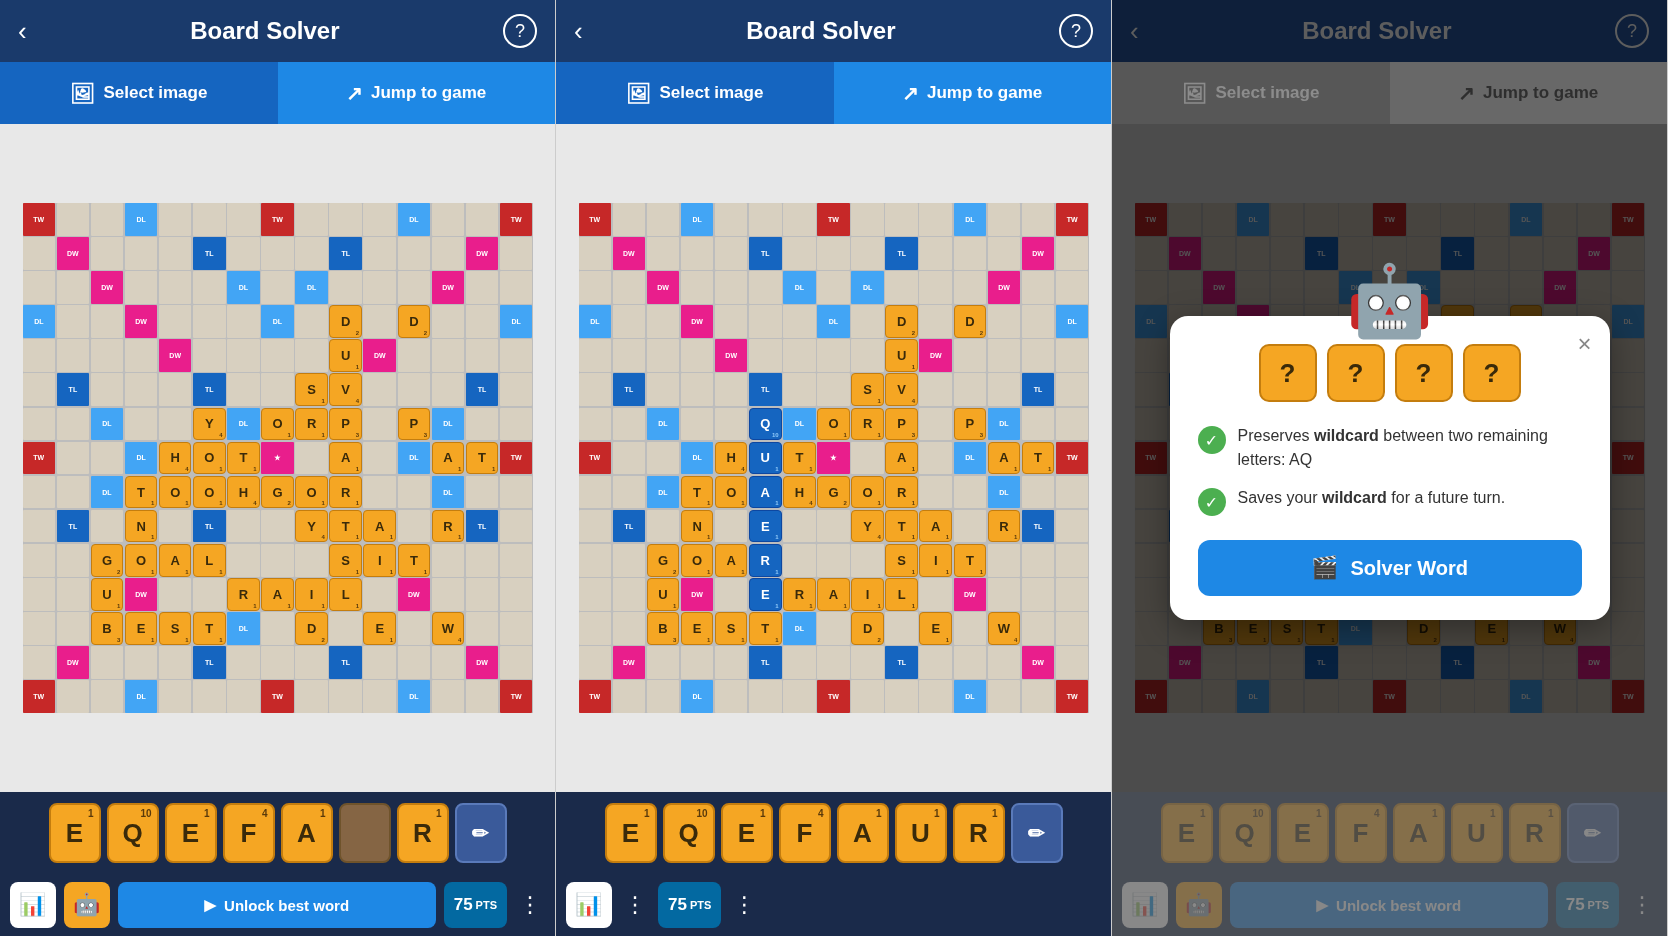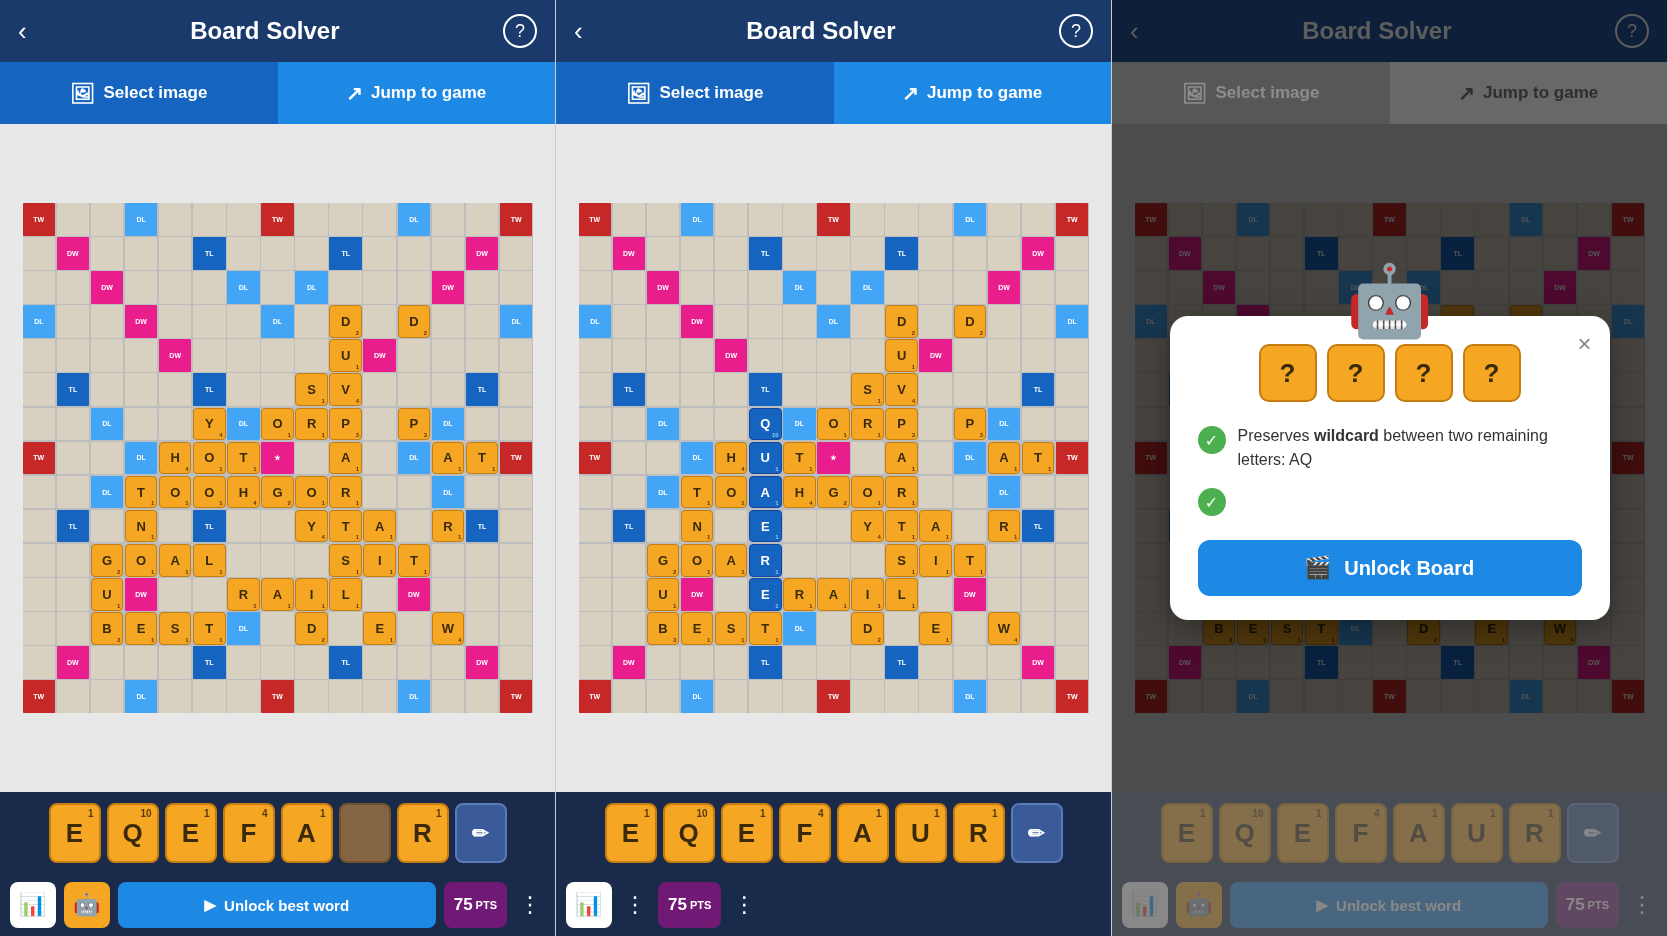--- a/index.html
+++ b/index.html
@@ -231,21 +231,21 @@
       display: flex;
       align-items: center;
       justify-content: center;
       gap: 8px;
       color: white;
       font-size: 15px;
       font-weight: 600;
       cursor: pointer;
     }
     .bb-pts {
-      background: #701a75;
+      background: #0369a1;
       border-radius: 8px;
       height: 46px;
       padding: 0 10px;
       display: flex;
       align-items: center;
       color: white;
       font-weight: bold;
       font-size: 17px;
     }
     .bb-more {
@@ -1215,20 +1215,23 @@
         <div class="modal-tile">?</div>
       </div>
       <div class="modal-bullet">
         <div class="modal-bullet-icon">✓</div>
         <div class="modal-bullet-text">
           Preserves <strong>wildcard</strong> between two remaining letters: AQ
         </div>
       </div>
       <div class="modal-bullet">
         <div class="modal-bullet-icon">✓</div>
+        <div class="modal-bullet-text">
+          Saves your <strong>wildcard</strong> for a future turn.
+        </div>
       </div>
       <div class="modal-unlock-btn">
         <span class="modal-unlock-icon">🎬</span>
-        <span>Unlock Board</span>
+        <span>Solver Word</span>
       </div>
     </div>
   </div>
 </div>
 
 </body></html>

